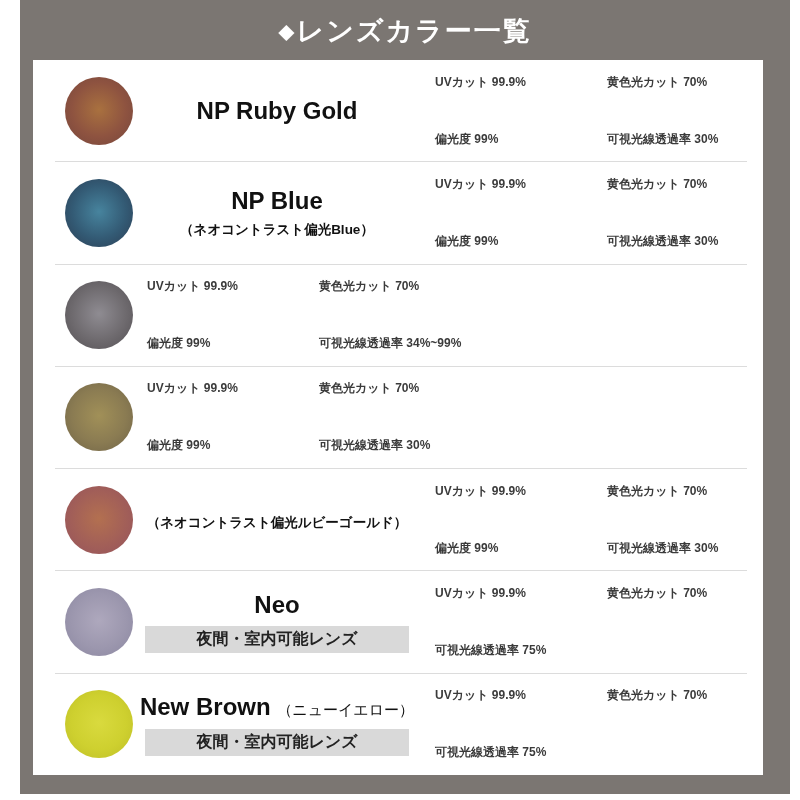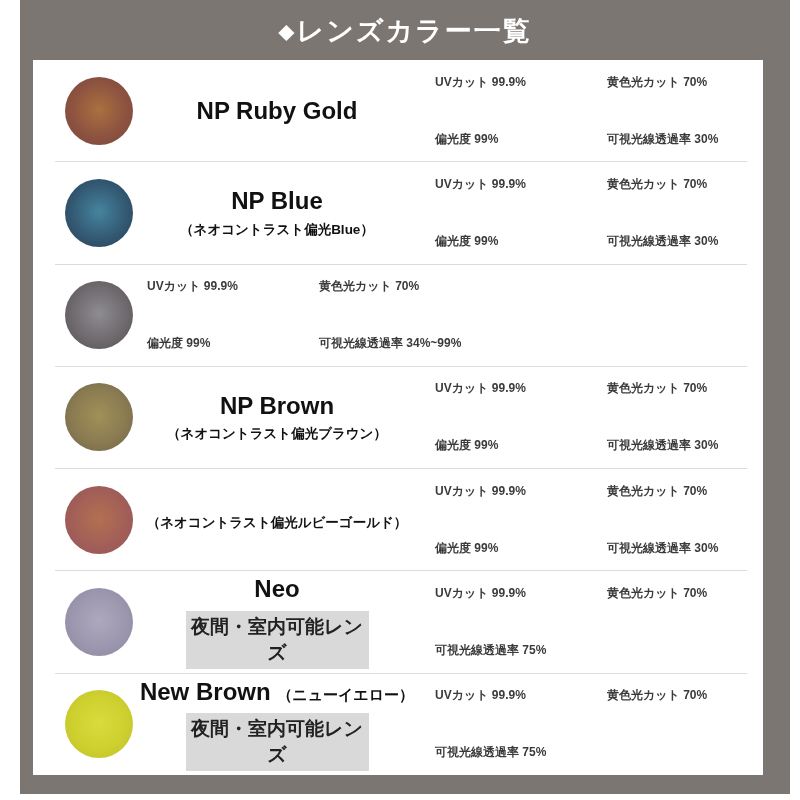--- a/index.html
+++ b/index.html
@@ -44,29 +44,29 @@
     margin-left:10px;flex:0 0 auto;
   }
   .namecol{
     width:288px;flex:0 0 auto;text-align:center;padding:0 6px;
   }
   .lens-name{
     font-size:24px;font-weight:bold;color:var(--name-text);line-height:1.15;
     white-space:nowrap;
   }
   .lens-name-suffix{
-    font-size:15px;font-weight:bold;color:var(--name-text);
+    font-size:15px;font-weight:normal;color:var(--name-text);
   }
   .lens-subtitle{
     font-size:13.5px;font-weight:bold;color:var(--name-text);margin-top:6px;
     white-space:nowrap;
   }
   .lens-badge{
-    width:183px;margin:8px auto 0;background:var(--badge-bg);
-    font-size:19px;font-weight:bold;color:#222;padding:3px 0;
+    width:264px;margin:8px auto 0;background:var(--badge-bg);
+    font-size:16px;font-weight:bold;color:#222;padding:3px 0;
     text-align:center;
   }
   .specs{
     flex:1;display:grid;grid-template-columns:132px auto;
     row-gap:10px;column-gap:0;align-content:center;
     font-size:12px;color:var(--spec-text);font-weight:bold;
     padding-left:14px;
     gap:40px;
   }
   .spec-cell{white-space:nowrap;}
@@ -114,24 +114,20 @@
     <div class="specs">
       <div class="spec-cell">UVカット 99.9%</div>
       <div class="spec-cell">黄色光カット 70%</div>
       <div class="spec-cell">偏光度 99%</div>
       <div class="spec-cell">可視光線透過率 34%~99%</div>
     </div>
   </div>
 
   <div class="row">
     <div class="swatch" style="background: radial-gradient(circle at 50% 48%, rgb(161, 144, 88) 0%, rgb(138, 123, 82) 55%, rgb(111, 99, 71) 100%);"></div>
-    <div class="namecol">
-      <div class="lens-name">NP Brown</div>
-      <div class="lens-subtitle">（ネオコントラスト偏光ブラウン）</div>
-    </div>
     <div class="specs">
       <div class="spec-cell">UVカット 99.9%</div>
       <div class="spec-cell">黄色光カット 70%</div>
       <div class="spec-cell">偏光度 99%</div>
       <div class="spec-cell">可視光線透過率 30%</div>
     </div>
   </div>
 
   <div class="row">
     <div class="swatch" style="background: radial-gradient(circle at 50% 48%, rgb(179, 112, 80) 0%, rgb(162, 95, 88) 55%, rgb(148, 82, 92) 100%);"></div>

